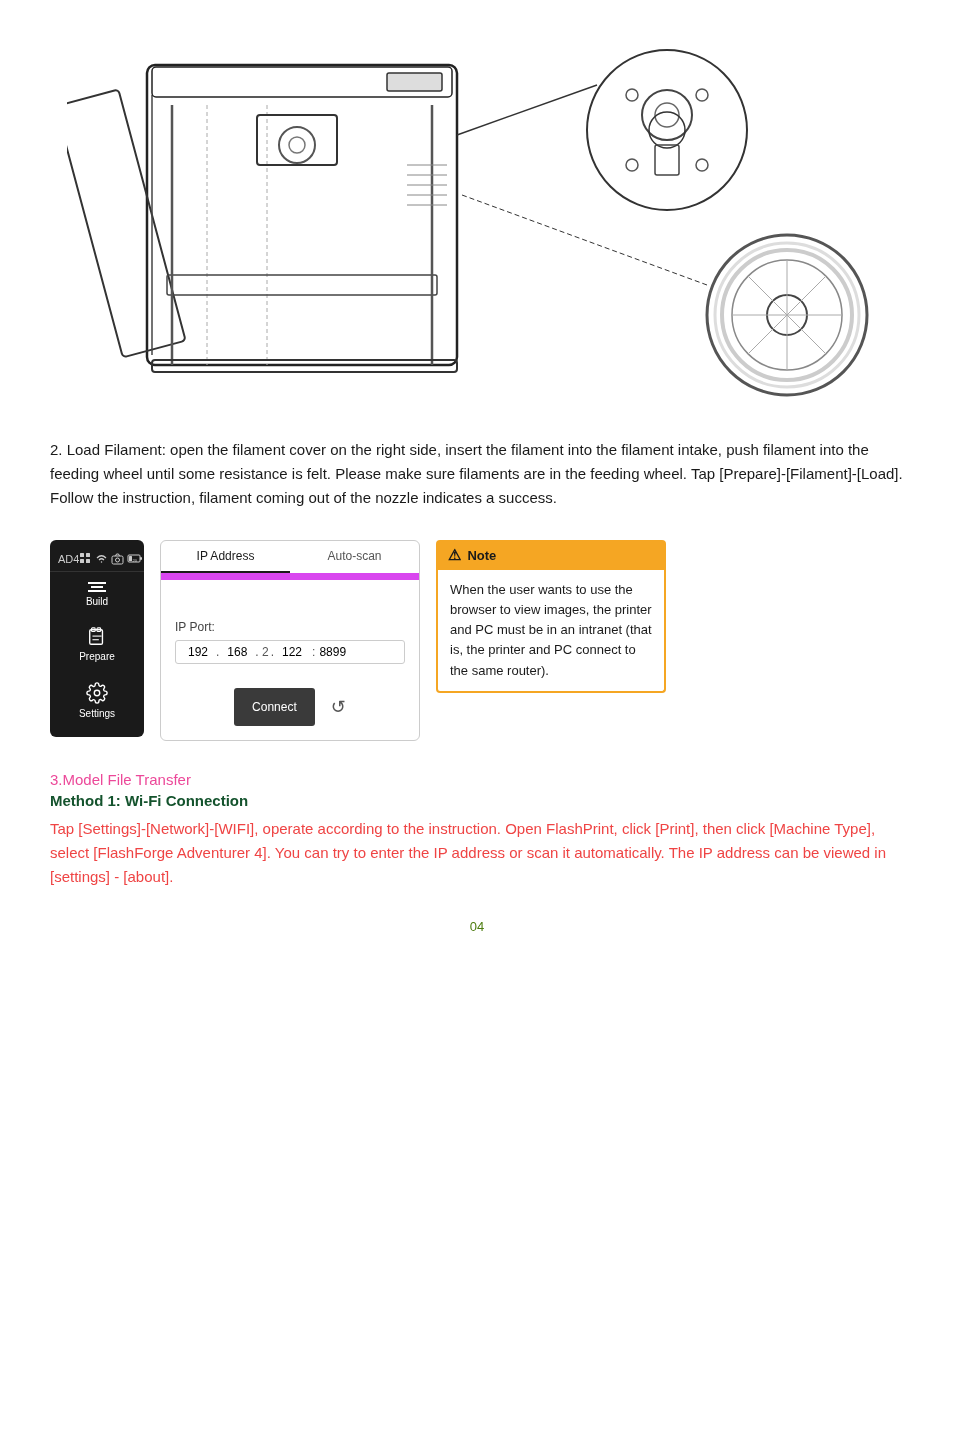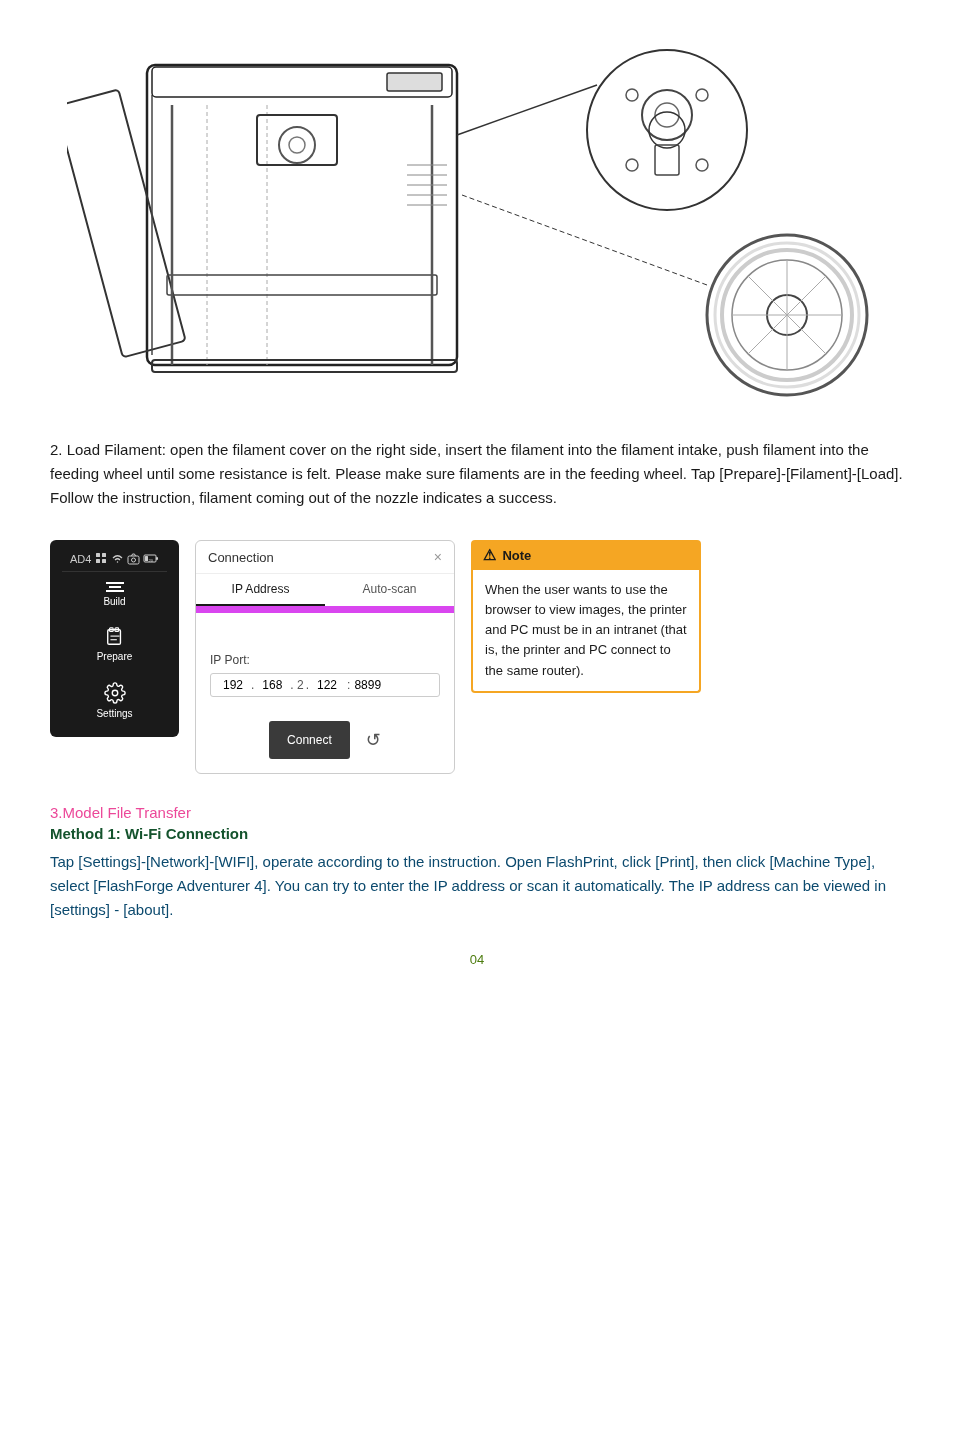--- a/index.html
+++ b/index.html
@@ -35,24 +35,24 @@
     .ui-panel-section {
       display: flex;
       flex-direction: row;
       align-items: flex-start;
       gap: 16px;
       margin-bottom: 30px;
     }
 
     
     .printer-sidebar {
-      width: 129px;
+      width: 94px;
       background: #1a1a1a;
       border-radius: 6px;
-      padding: 8px 12px;
+      padding: 8px 0;
       color: #fff;
       flex-shrink: 0;
     }
     .printer-sidebar-header {
       display: flex;
       align-items: center;
       justify-content: space-between;
       padding: 4px 8px 6px 8px;
       border-bottom: 1px solid #333;
       font-size: 11px;
@@ -227,21 +227,21 @@
     }
     .section3-method {
       font-size: 15px;
       font-weight: bold;
       color: #14532d;
       margin-bottom: 8px;
     }
     .section3-body {
       font-size: 15px;
       line-height: 1.6;
-      color: #0c4a6e;
+      color: #ef4444;
       margin-bottom: 30px;
     }
 
     
     .page-number {
       text-align: center;
       font-size: 13px;
       color: #4d7c0f;
       margin-top: 10px;
     }
@@ -388,24 +388,20 @@
       <svg class="gear-svg" viewBox="0 0 24 24">
         <path d="M12 15a3 3 0 1 0 0-6 3 3 0 0 0 0 6z" fill="none" stroke="#fff" stroke-width="1.5"></path>
         <path d="M19.4 15a1.65 1.65 0 0 0 .33 1.82l.06.06a2 2 0 0 1-2.83 2.83l-.06-.06a1.65 1.65 0 0 0-1.82-.33 1.65 1.65 0 0 0-1 1.51V21a2 2 0 0 1-4 0v-.09A1.65 1.65 0 0 0 9 19.4a1.65 1.65 0 0 0-1.82.33l-.06.06a2 2 0 0 1-2.83-2.83l.06-.06A1.65 1.65 0 0 0 4.68 15a1.65 1.65 0 0 0-1.51-1H3a2 2 0 0 1 0-4h.09A1.65 1.65 0 0 0 4.6 9a1.65 1.65 0 0 0-.33-1.82l-.06-.06a2 2 0 0 1 2.83-2.83l.06.06A1.65 1.65 0 0 0 9 4.68a1.65 1.65 0 0 0 1-1.51V3a2 2 0 0 1 4 0v.09a1.65 1.65 0 0 0 1 1.51 1.65 1.65 0 0 0 1.82-.33l.06-.06a2 2 0 0 1 2.83 2.83l-.06.06A1.65 1.65 0 0 0 19.4 9a1.65 1.65 0 0 0 1.51 1H21a2 2 0 0 1 0 4h-.09a1.65 1.65 0 0 0-1.51 1z" fill="none" stroke="#fff" stroke-width="1.5"></path>
       </svg>
       <span>Settings</span>
     </div>
 
   </div>
 
   <div class="connection-dialog">
-    <div class="dialog-titlebar">
-      <span>Connection</span>
-      <span class="dialog-close">×</span>
-    </div>
     <div class="dialog-tabs">
       <div class="dialog-tab active">IP Address</div>
       <div class="dialog-tab">Auto-scan</div>
     </div>
     <div class="dialog-body">
       <div class="ip-port-label">IP Port:</div>
       <div class="ip-input-row">
         <input class="ip-segment" type="text" value="192" style="">
         <span class="ip-dot">.</span>
         <input class="ip-segment" type="text" value="168" style="">

